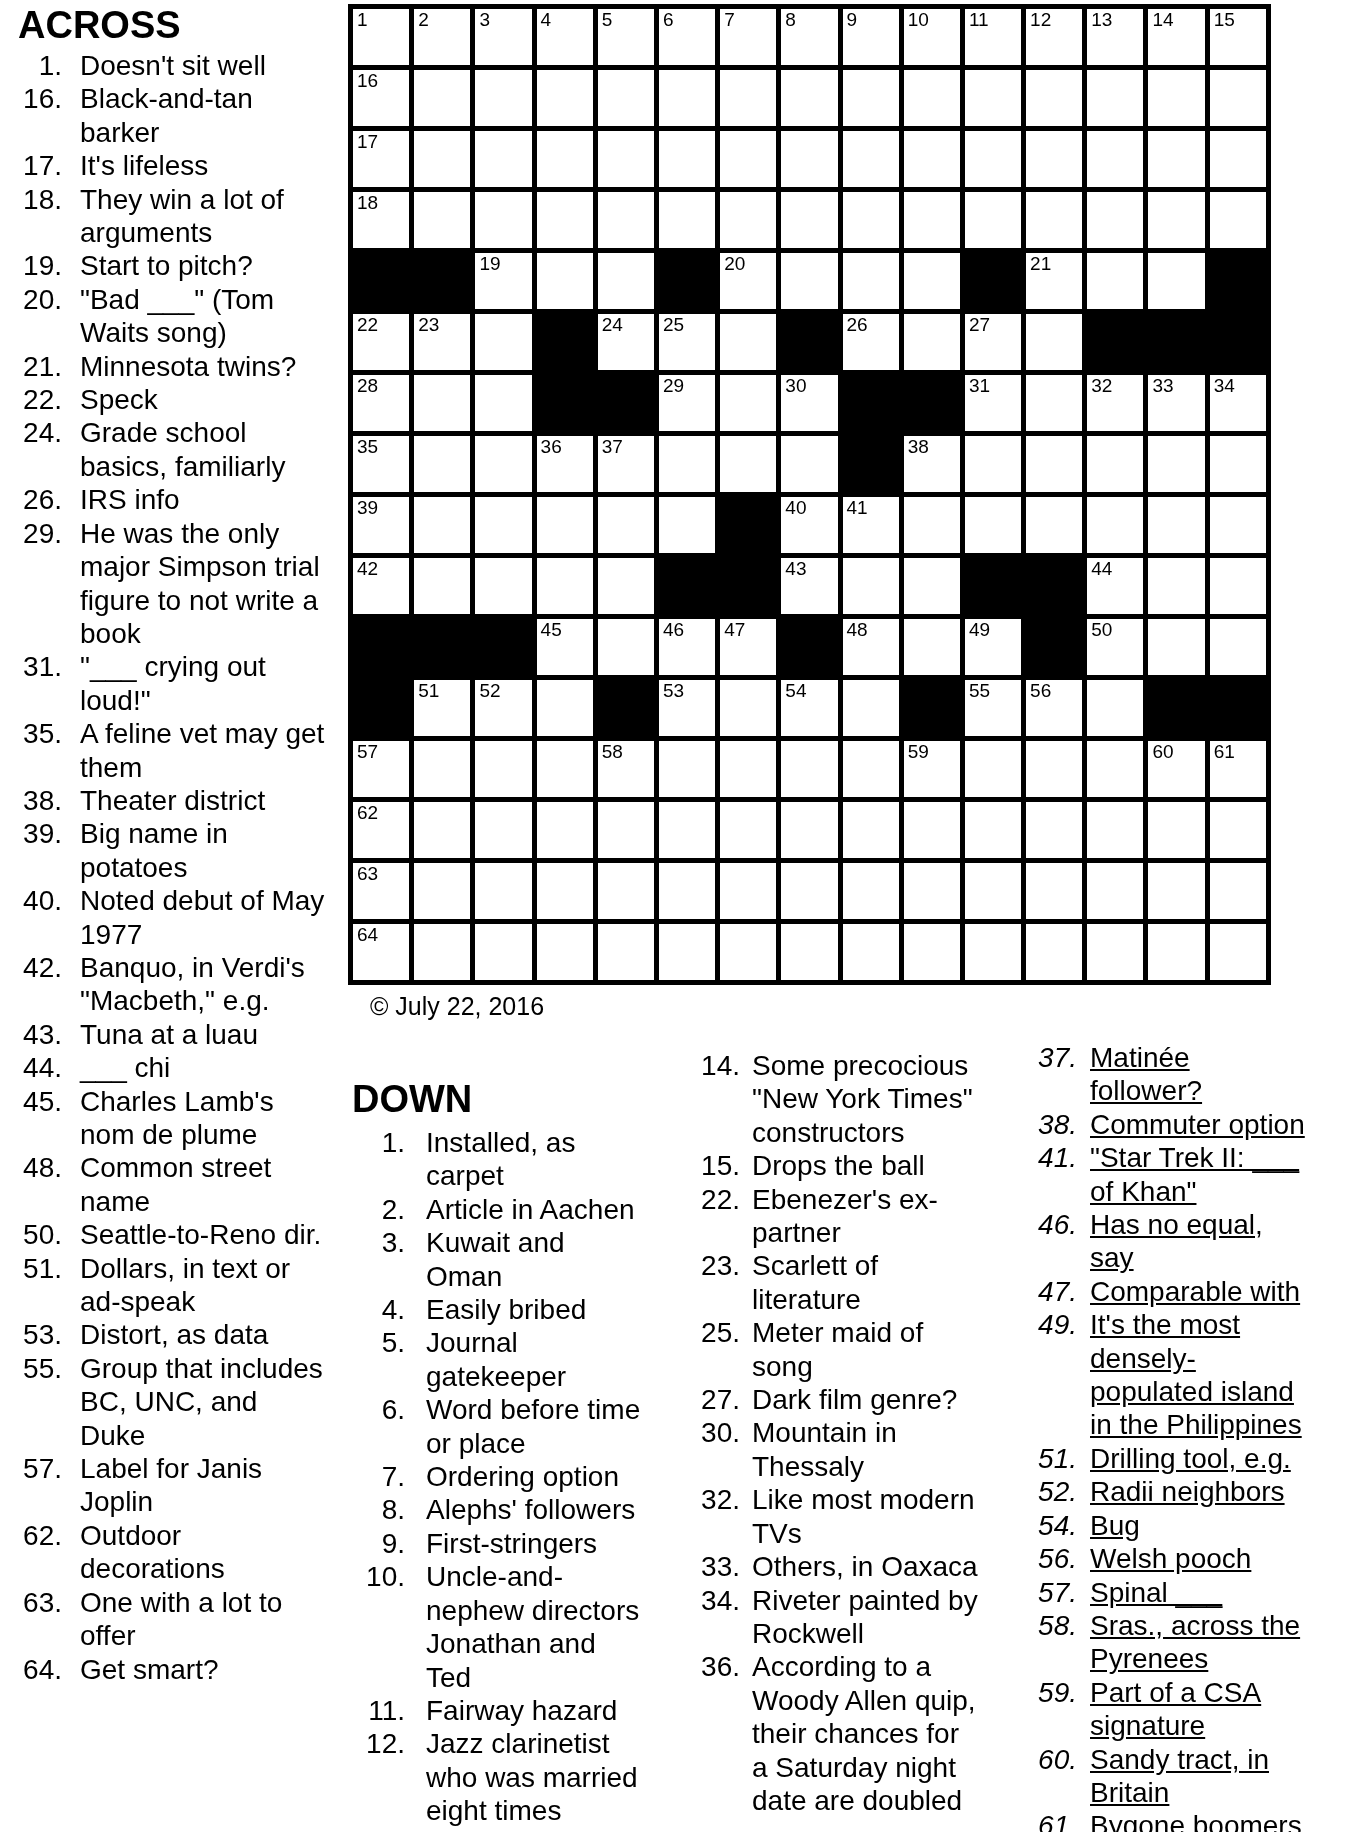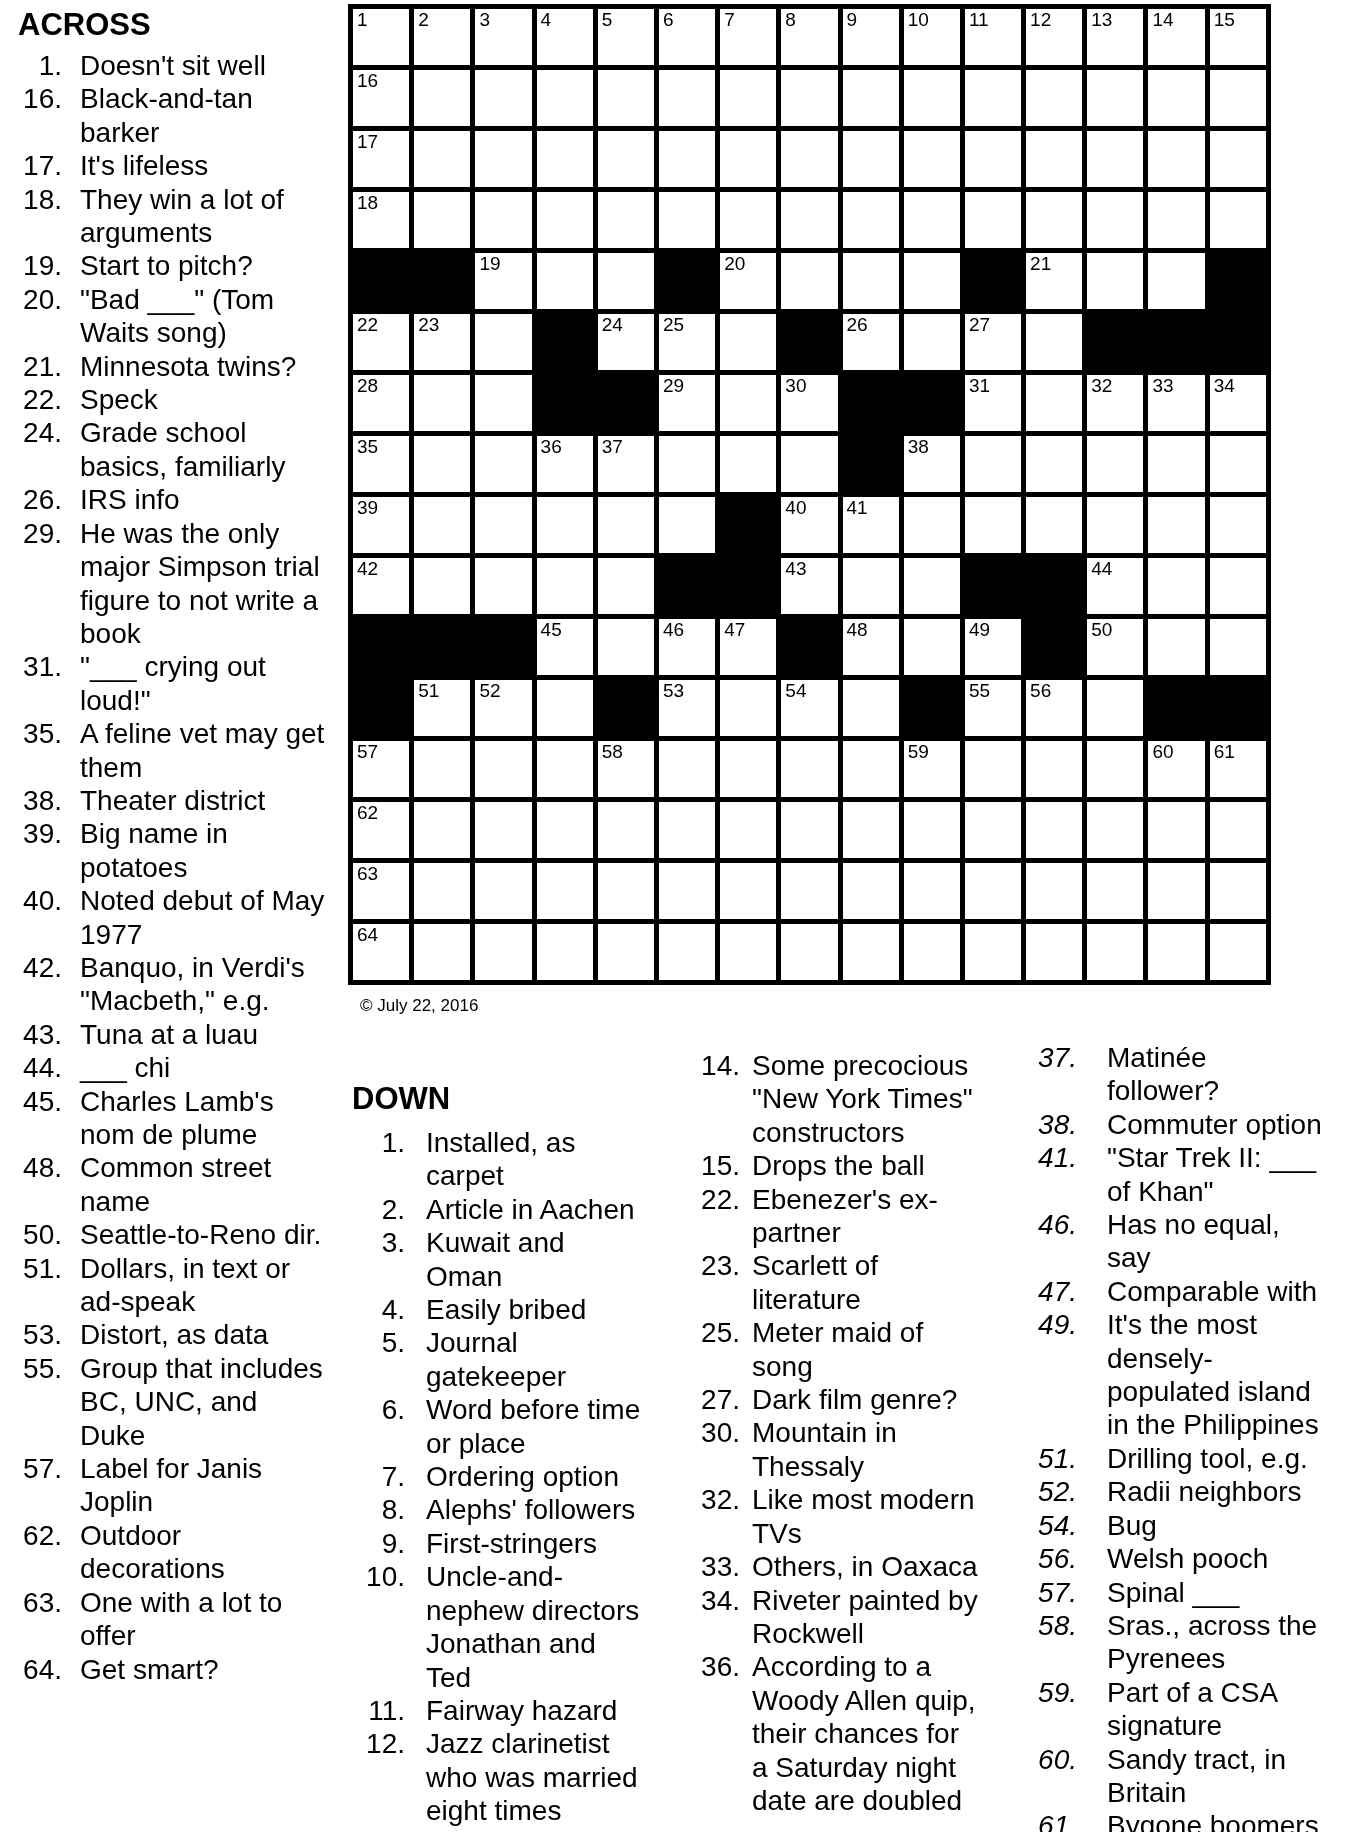--- a/index.html
+++ b/index.html
@@ -6,61 +6,61 @@
   body {
     position:relative;
     width:1349px; height:1832px;
     background:#ffffff;
     color:#000000;
     font-family:"Liberation Sans", sans-serif;
     overflow:hidden;
   }
   .col { position:absolute; }
   .list-header {
-    font-size:31px; font-weight:bold; line-height:34px;
+    font-size:38px; font-weight:bold; line-height:34px;
     letter-spacing:0px;
   }
   .clues { margin-top:7px; }
   .clue { display:flex; font-size:28px; line-height:33.4px; }
   .cnum { flex:none; text-align:right; }
   .ctext { display:block; }
   
   #across-col { left:18px; top:8px; width:320px; }
   #across-col .cnum { width:44px; }
   #across-col .ctext { margin-left:18px; width:248px; }
   #down-col1 { left:352px; top:1082px; width:310px; }
   #down-col1 .clues { margin-top:10px; }
   #down-col1 .cnum { width:53px; }
   #down-col1 .ctext { margin-left:21px; width:218px; }
   #down-col2 { left:700px; top:1041px; width:320px; }
   #down-col2 .cnum { width:40px; }
   #down-col2 .ctext { margin-left:12px; width:230px; }
   #down-col3 { left:1038px; top:1041px; width:311px; }
   #down-col3 .cnum { width:39px;font-style:italic; }
-  #down-col3 .ctext { margin-left:30px; width:218px; }
+  #down-col3 .ctext { margin-left:13px; width:218px;text-decoration:underline; }
 
   
   #grid {
     position:absolute; left:348px; top:4px;
     background:#000000;
     padding:5px;
     display:grid;
     grid-template-columns:repeat(15, 56.2px);
     grid-auto-rows:56px;
     gap:5px;
   }
   .cell { position:relative; background:#ffffff; }
   .cell.black { background:#000000; }
   .cellnum {
     position:absolute; top:1px; left:4px;
     font-size:19px; line-height:20px;
   }
   #copyright {
-    position:absolute; left:360px; top:992px;
-    font-size:17px; line-height:28px;
+    position:absolute; left:370px; top:992px;
+    font-size:25px; line-height:28px;
   }
 </style>
 </head>
 <body>
 
 <div id="grid">
     <div class="cell">
       <span class="cellnum">1</span>
     </div>
     <div class="cell">

